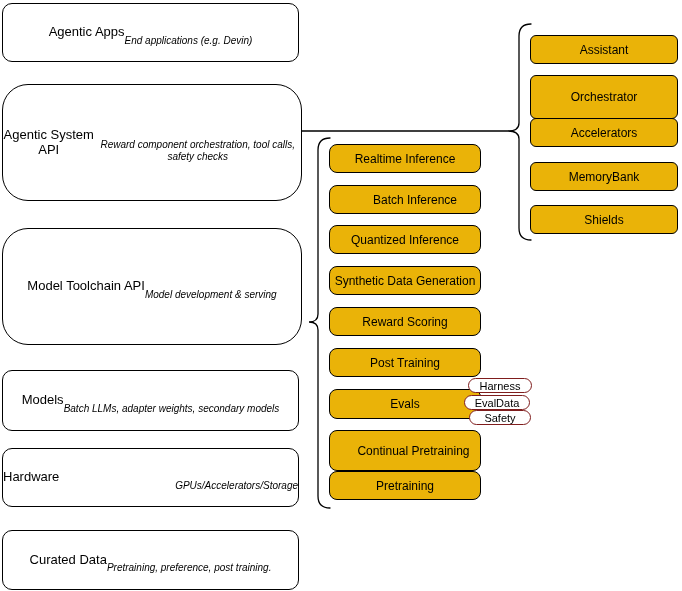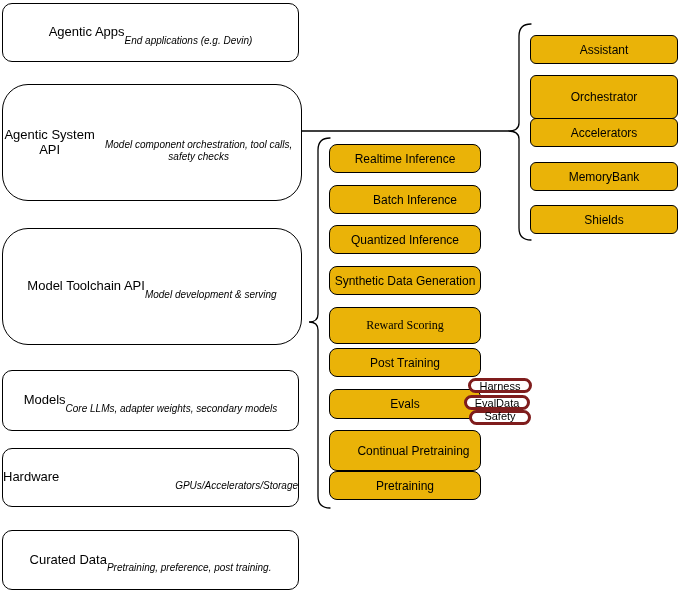--- a/index.html
+++ b/index.html
@@ -40,21 +40,21 @@
     justify-content: center;
     text-align: left;
     font-size: 12px;
     z-index: 2;
   }
   .midbox { border-radius: 8px; }
   .rightbox { border-radius: 6px; }
   .pill {
     position: absolute;
     box-sizing: border-box;
-    border: 3px solid #7f1d1d;
+    border: 1px solid #7f1d1d;
     background: #fff;
     border-radius: 999px;
     display: flex;
     align-items: center;
     justify-content: center;
     text-align: center;
     font-size: 11px;
     z-index: 3;
   }
 </style>
@@ -69,31 +69,31 @@
     <path d="M330,138 Q318,138 318,150 L318,314 Q318,322 309,322 Q318,322 318,330 L318,496 Q318,508 330,508" stroke="#000" stroke-width="1.3" fill="none" stroke-linecap="round"></path>
   </svg>
 
   <div class="bigbox" style="left:2px; top:3px; width:297px; height:59px; border-radius:10px;">
     <div class="title">Agentic Apps</div>
     <div class="subtitle">End applications (e.g. Devin)</div>
   </div>
 
   <div class="bigbox" style="left:2px; top:84px; width:300px; height:117px; border-radius:26px;">
     <div class="title">Agentic System API</div>
-    <div class="subtitle">Model component orchestration, tool calls, safety checks</div>
+    <div class="subtitle">Reward component orchestration, tool calls, safety checks</div>
   </div>
 
   <div class="bigbox" style="left:2px; top:228px; width:300px; height:117px; border-radius:26px;">
     <div class="title">Model Toolchain API</div>
     <div class="subtitle">Model development &amp; serving</div>
   </div>
 
   <div class="bigbox" style="left:2px; top:370px; width:297px; height:61px; border-radius:10px;">
     <div class="title">Models</div>
-    <div class="subtitle">Core LLMs, adapter weights, secondary models</div>
+    <div class="subtitle">Batch LLMs, adapter weights, secondary models</div>
   </div>
 
   <div class="bigbox" style="left:2px; top:448px; width:297px; height:59px; border-radius:10px;justify-content:space-between;">
     <div class="title">Hardware</div>
     <div class="subtitle">GPUs/Accelerators/Storage</div>
   </div>
 
   <div class="bigbox" style="left:2px; top:530px; width:297px; height:60px; border-radius:10px;">
     <div class="title">Curated Data</div>
     <div class="subtitle">Pretraining, preference, post training.</div>
@@ -104,21 +104,21 @@
   </div>
   <div class="midbox" style="left:329px; top:185px; width:152px; height:29px;padding-left:20px;">
     <span>Batch Inference</span>
   </div>
   <div class="midbox" style="left:329px; top:225px; width:152px; height:29px;">
     <span>Quantized Inference</span>
   </div>
   <div class="midbox" style="left:329px; top:266px; width:152px; height:29px;">
     <span>Synthetic Data Generation</span>
   </div>
-  <div class="midbox" style="left:329px; top:307px; width:152px; height:37px;font-family:Liberation Serif, serif;">
+  <div class="midbox" style="left:329px; top:307px; width:152px; height:29px;">
     <span>Reward Scoring</span>
   </div>
   <div class="midbox" style="left:329px; top:348px; width:152px; height:29px;">
     <span>Post Training</span>
   </div>
   <div class="midbox" style="left:329px; top:389px; width:152px; height:30px;">
     <span>Evals</span>
   </div>
   <div class="midbox" style="left:329px; top:430px; width:152px; height:41px;padding-left:17px;">
     <span>Continual Pretraining</span>

